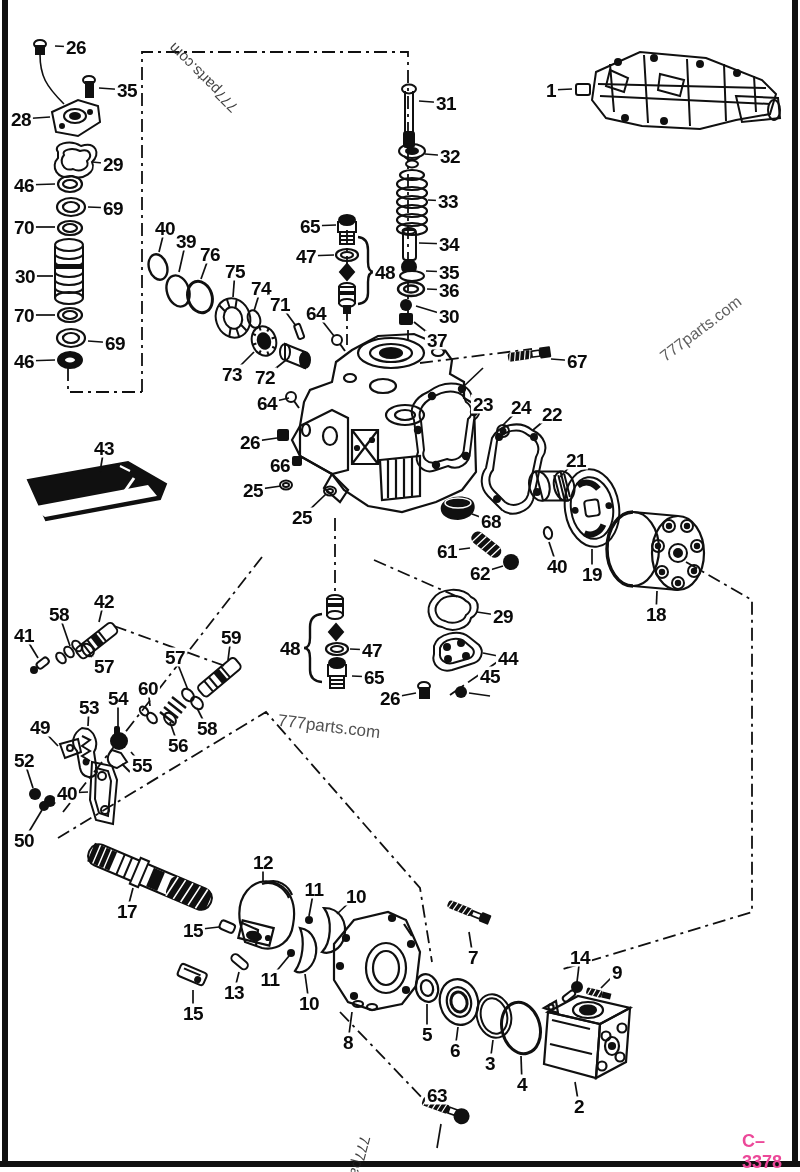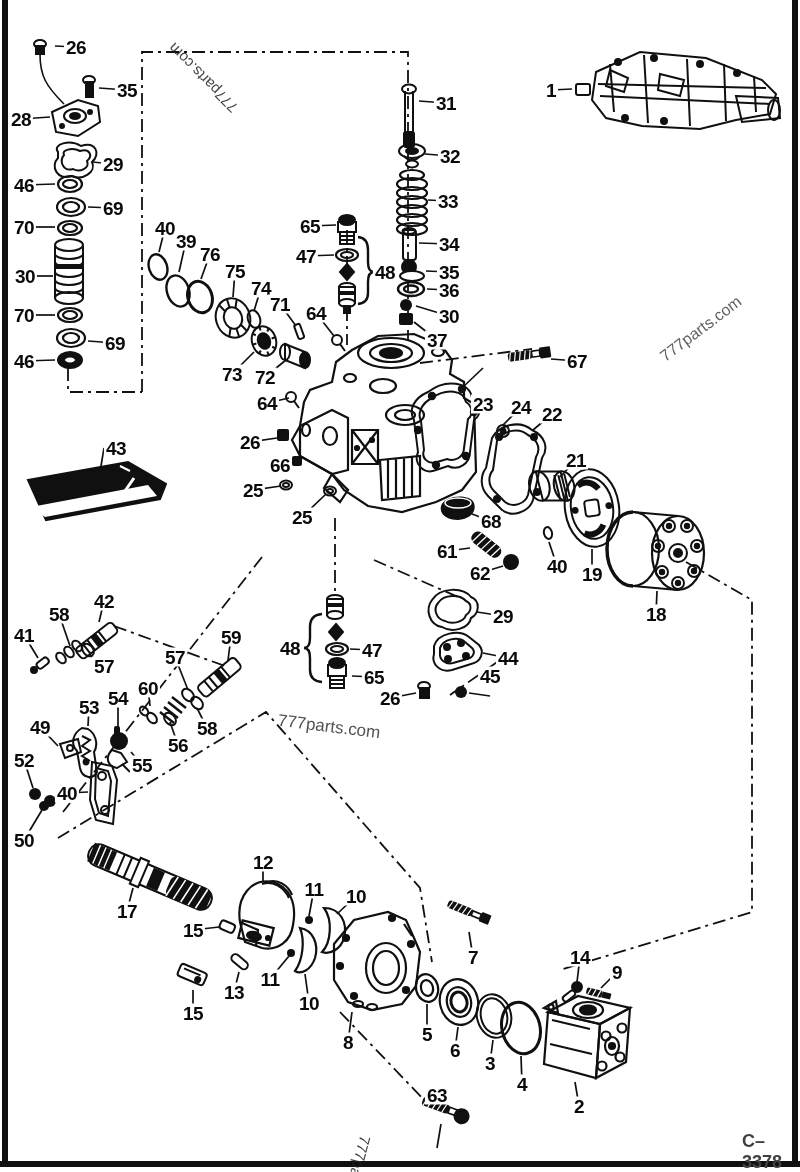--- a/index.html
+++ b/index.html
@@ -12,21 +12,21 @@
     position:absolute;transform:translate(-50%,-50%);
     font-weight:700;font-size:19px;line-height:1;color:#0a0a0a;
     background:#ffffff;padding:0 2px;letter-spacing:-0.5px;white-space:nowrap;
   }
   .watermark{
     position:absolute;white-space:nowrap;font-family:"Liberation Sans",sans-serif;
     opacity:0.85;
   }
   #diagram-code{
     position:absolute;transform:translate(-50%,-50%);
-    font-weight:700;font-size:18px;color:#404040;letter-spacing:0;
+    font-weight:700;font-size:18px;color:#ec4899;letter-spacing:0;
   }
   #leader-layer line{stroke:#101010;stroke-width:1.7;}
   svg .ln{stroke:#101010;fill:none;}
 </style>
 </head>
 <body>
 
 <div id="page">
 
 <svg id="art" width="800" height="1172" viewBox="0 0 800 1172">
@@ -667,21 +667,21 @@
     <div class="callout" style="left: 302px; top: 517px;">25</div>
     <div class="callout" style="left: 521px; top: 407px;">24</div>
     <div class="callout" style="left: 552px; top: 414px;">22</div>
     <div class="callout" style="left: 576px; top: 460px;">21</div>
     <div class="callout" style="left: 491px; top: 521px;">68</div>
     <div class="callout" style="left: 447px; top: 551px;">61</div>
     <div class="callout" style="left: 480px; top: 573px;">62</div>
     <div class="callout" style="left: 557px; top: 566px;">40</div>
     <div class="callout" style="left: 592px; top: 574px;">19</div>
     <div class="callout" style="left: 656px; top: 614px;">18</div>
-    <div class="callout" style="left: 116px; top: 448px;">43</div>
+    <div class="callout" style="left: 104px; top: 448px;">43</div>
     <div class="callout" style="left: 503px; top: 616px;">29</div>
     <div class="callout" style="left: 508px; top: 658px;">44</div>
     <div class="callout" style="left: 290px; top: 648px;">48</div>
     <div class="callout" style="left: 372px; top: 650px;">47</div>
     <div class="callout" style="left: 374px; top: 677px;">65</div>
     <div class="callout" style="left: 390px; top: 698px;">26</div>
     <div class="callout" style="left: 490px; top: 676px;">45</div>
     <div class="callout" style="left: 104px; top: 601px;">42</div>
     <div class="callout" style="left: 59px; top: 614px;">58</div>
     <div class="callout" style="left: 24px; top: 635px;">41</div>

